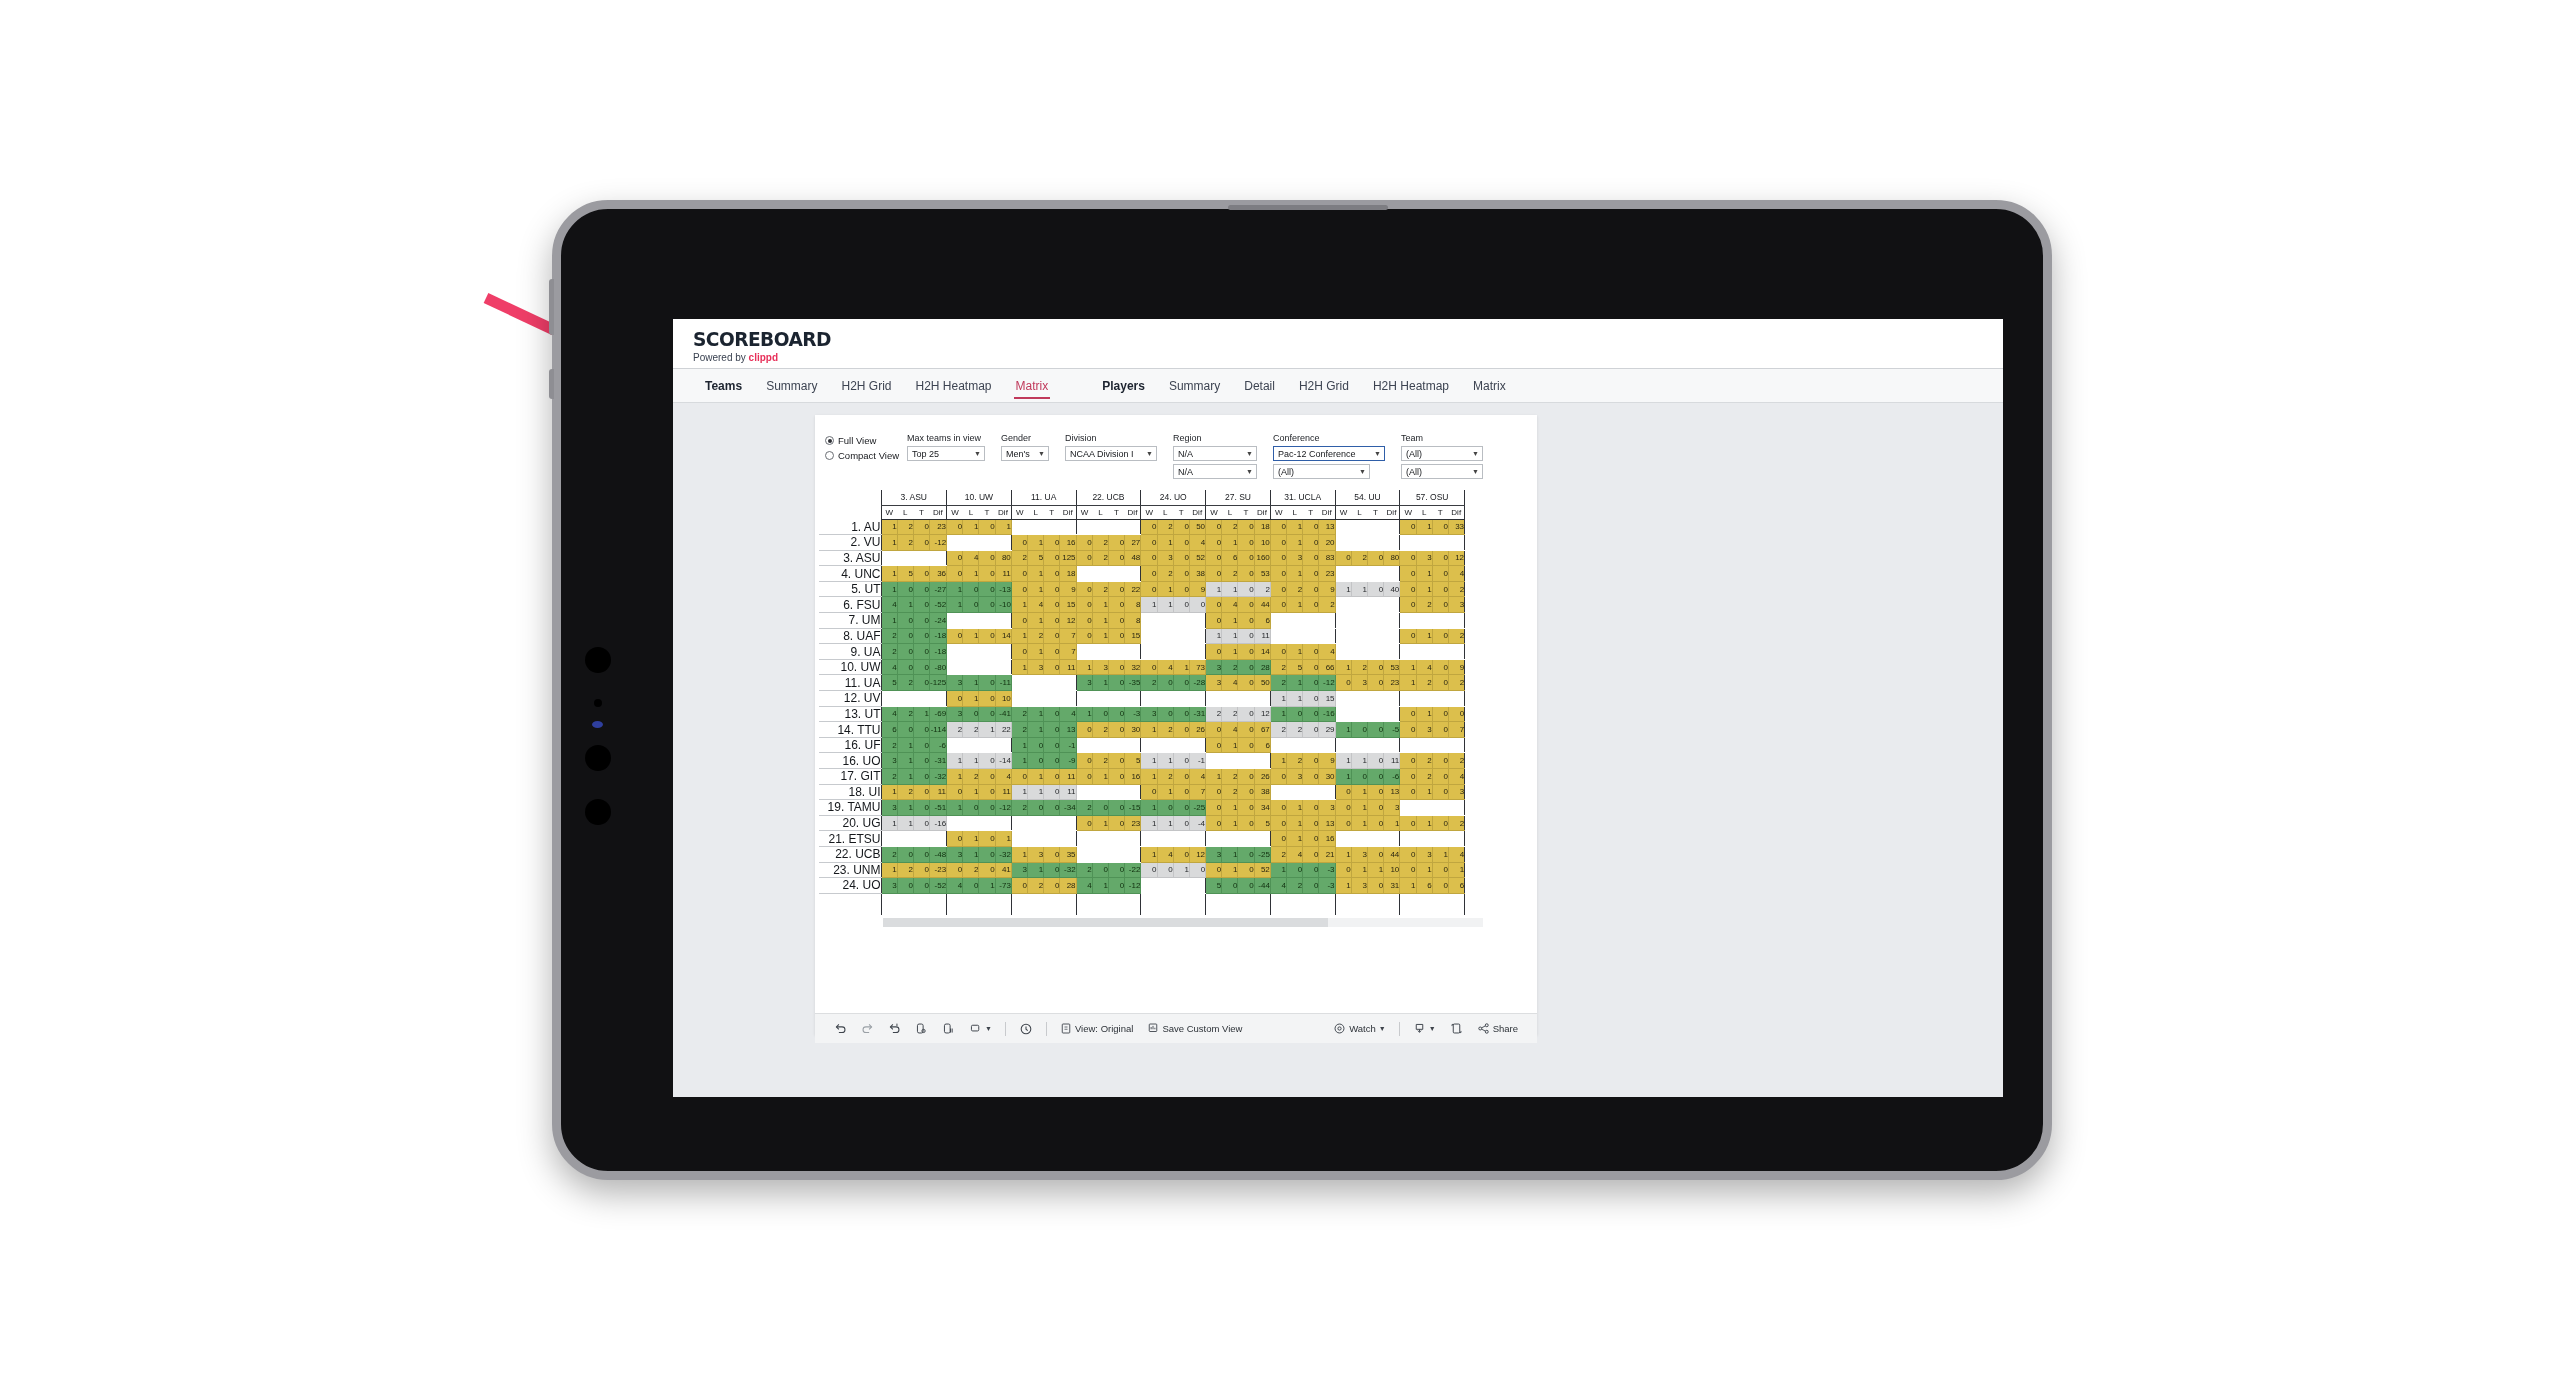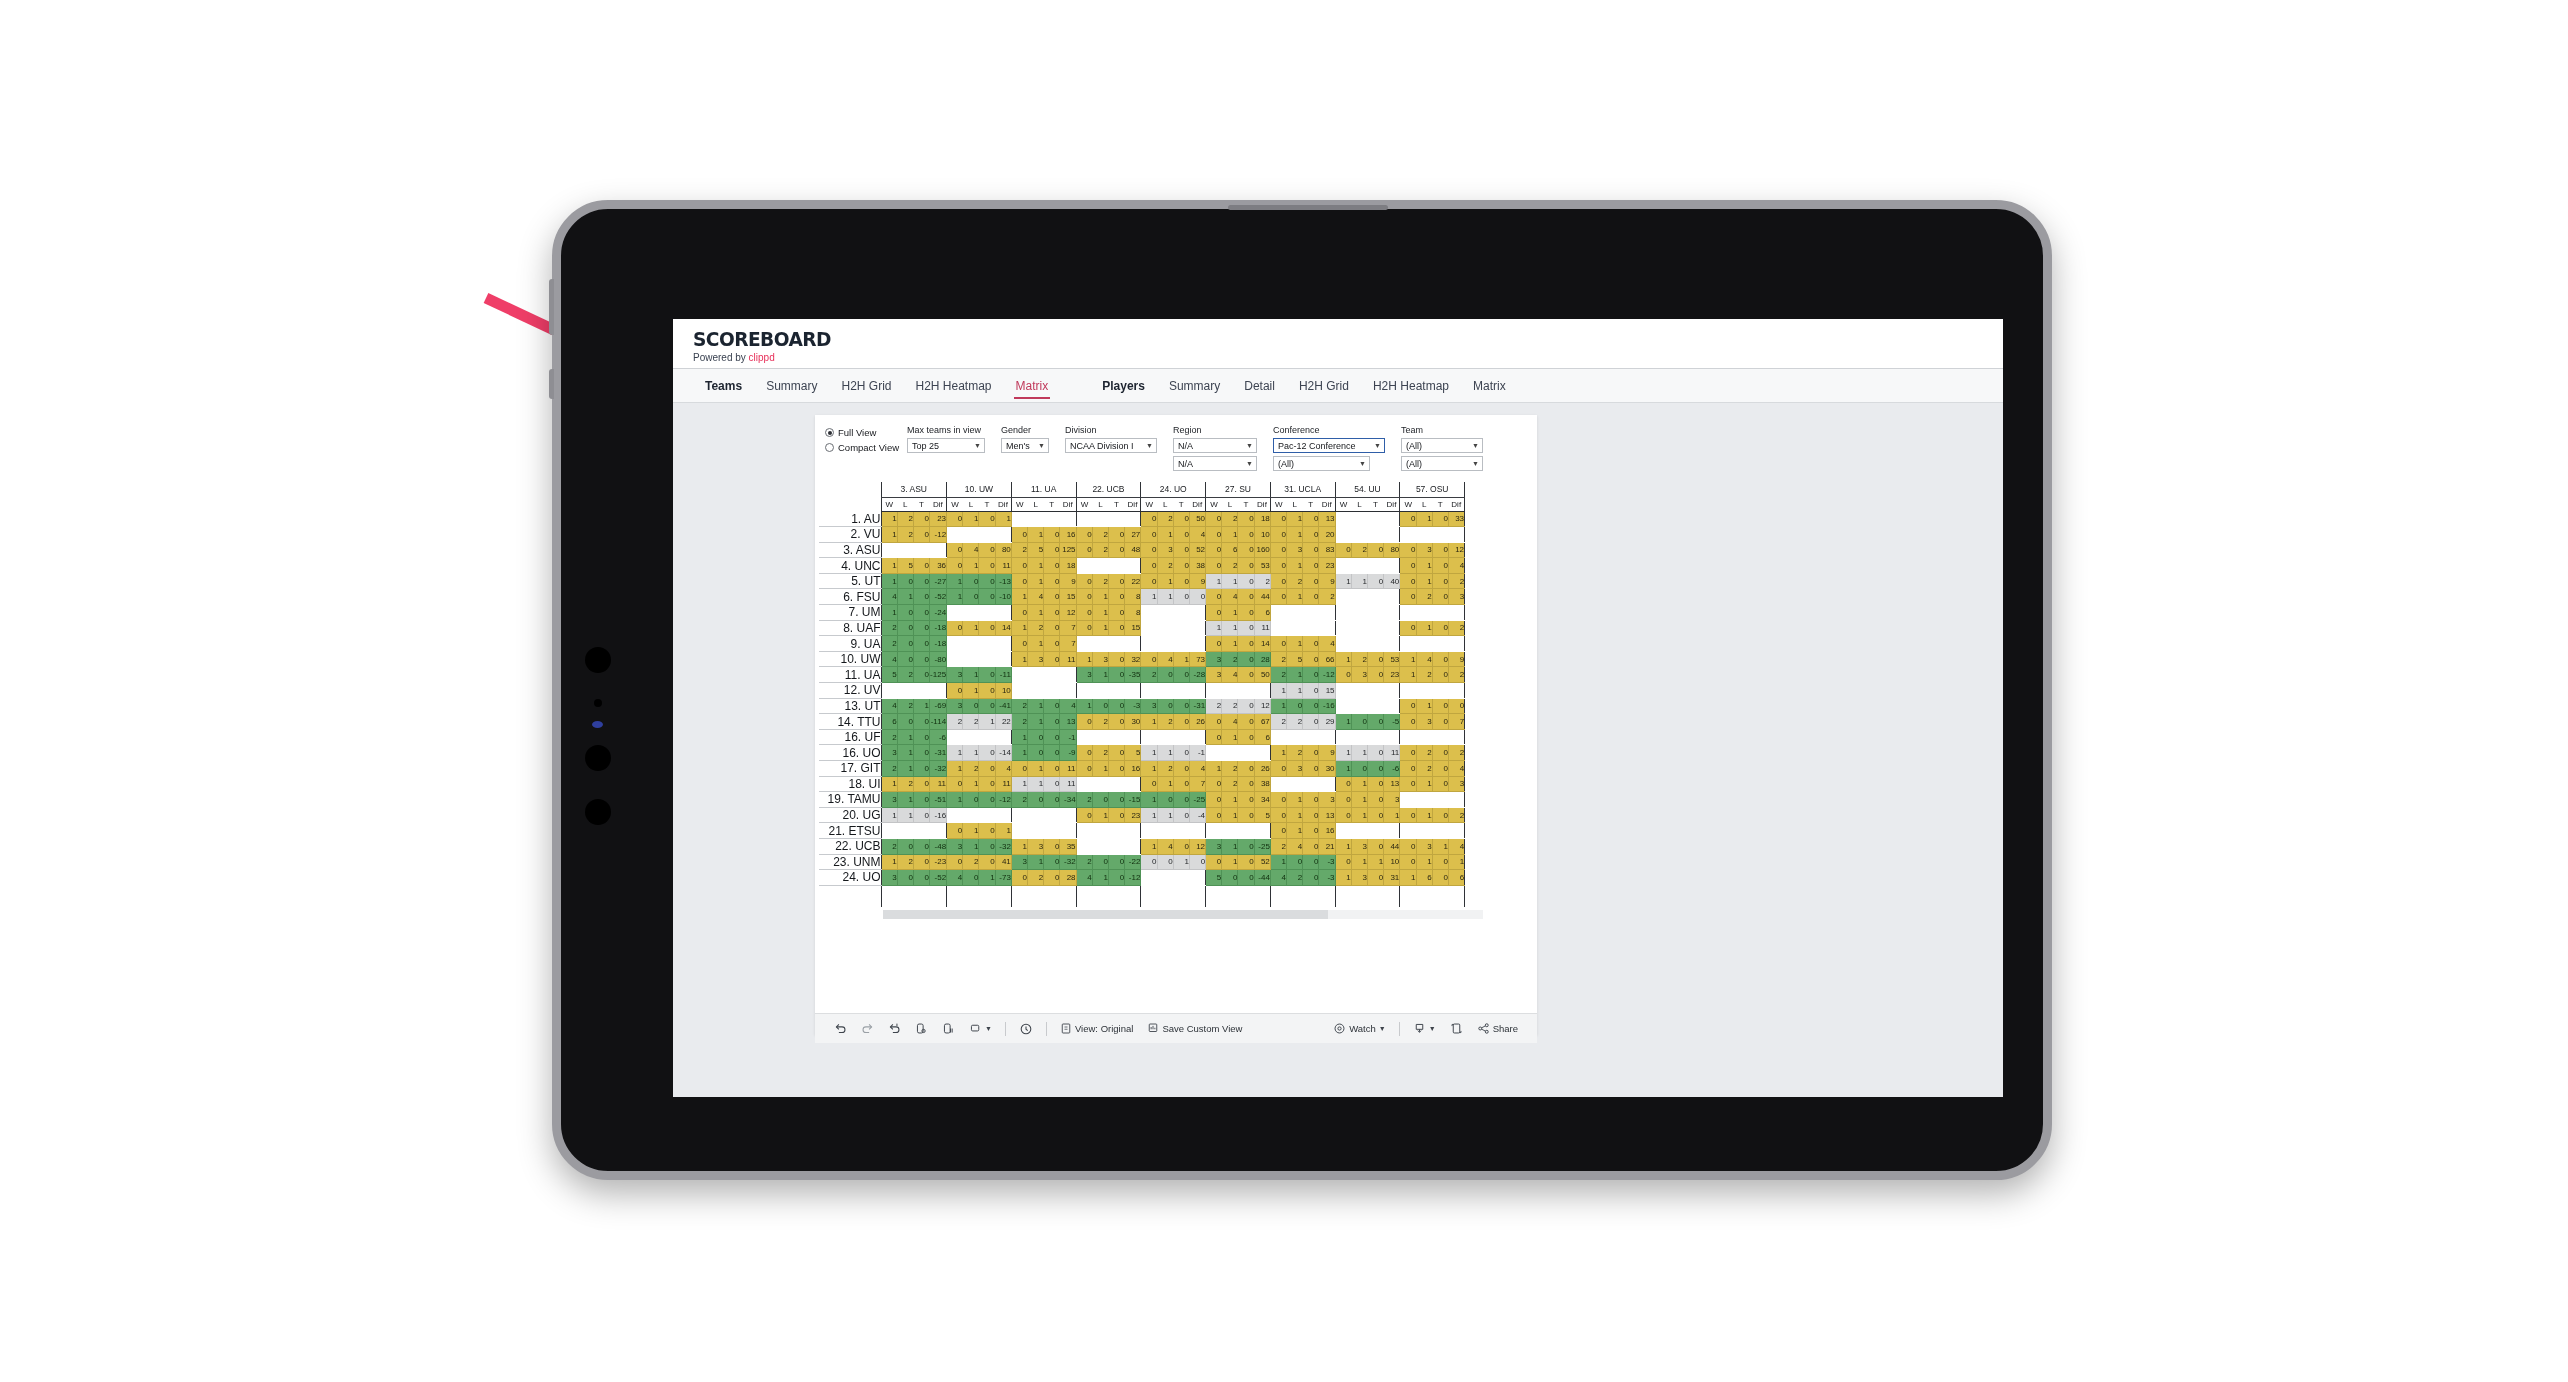--- a/index.html
+++ b/index.html
@@ -48,21 +48,21 @@
   .brandbar {
     height: 50px; background:#ffffff; display:flex; align-items:flex-end;
     border-bottom:1px solid #cfd2d6; padding-left: 20px;
   }
   .logo-wrap { width: 135px; padding-bottom:4px; }
   .logo-title {
     font-family:"DejaVu Sans", sans-serif; font-weight:700; font-size:20px;
     color:#1b2430; letter-spacing:-0.6px; line-height:1; transform: scaleX(0.93); transform-origin:left;
   }
   .logo-sub { font-size:10px; color:#394150; line-height:1.3; margin-top:2px;}
-  .logo-sub .pink { color:#e8305a; font-weight:400; }
+  .logo-sub .pink { color:#e8305a; font-weight:700; }
   .topnav { display:flex; align-items:flex-end; height:100%; margin-left:18px; }
   .topnav-item {
     font-size:14.5px; color:#3c4452; padding: 0 17px 11px 17px; letter-spacing:0.3px;
     cursor:pointer; position:relative;
   }
   .topnav-item.active { color:#1d2430; }
   .topnav-item.active:after {
     content:""; position:absolute; left:8px; right:8px; bottom:0; height:3px; background:#b2304d;
   }
 
@@ -81,21 +81,21 @@
   .subnav-gap { width:30px; }
 
   
   .wb-area { position:relative; height: 694px; background:#e9ebee; }
   .wb-sheet {
     position:absolute; left:142px; top:12px; width:722px; height:620px;
     background:#ffffff; box-shadow:0 1px 3px rgba(0,0,0,.10);
   }
 
   
-  .filters { display:flex; padding: 10px 0 0 6px; gap:0; }
+  .filters { display:flex; padding: 10px 0 0 6px; gap:0;margin-top:8px; }
   .fcol { padding: 0 8px; }
   .flabel { font-size:9px; color:#23262b; margin-bottom:3px; white-space:nowrap;}
   .fsel {
     display:flex; align-items:center; justify-content:space-between;
     border:1px solid #b9bdc2; background:#fff; font-size:9px; color:#16181c;
     height:15px; padding: 0 3px 0 4px; white-space:nowrap; cursor:pointer; margin-bottom:3px;
   }
   .fsel .car { font-size:7px; color:#444; margin-left:5px; }
   .fsel.hl { border:1.5px solid #2f5ea8; }
   .radio-col { padding-left:4px; padding-top:2px; width:78px;}

